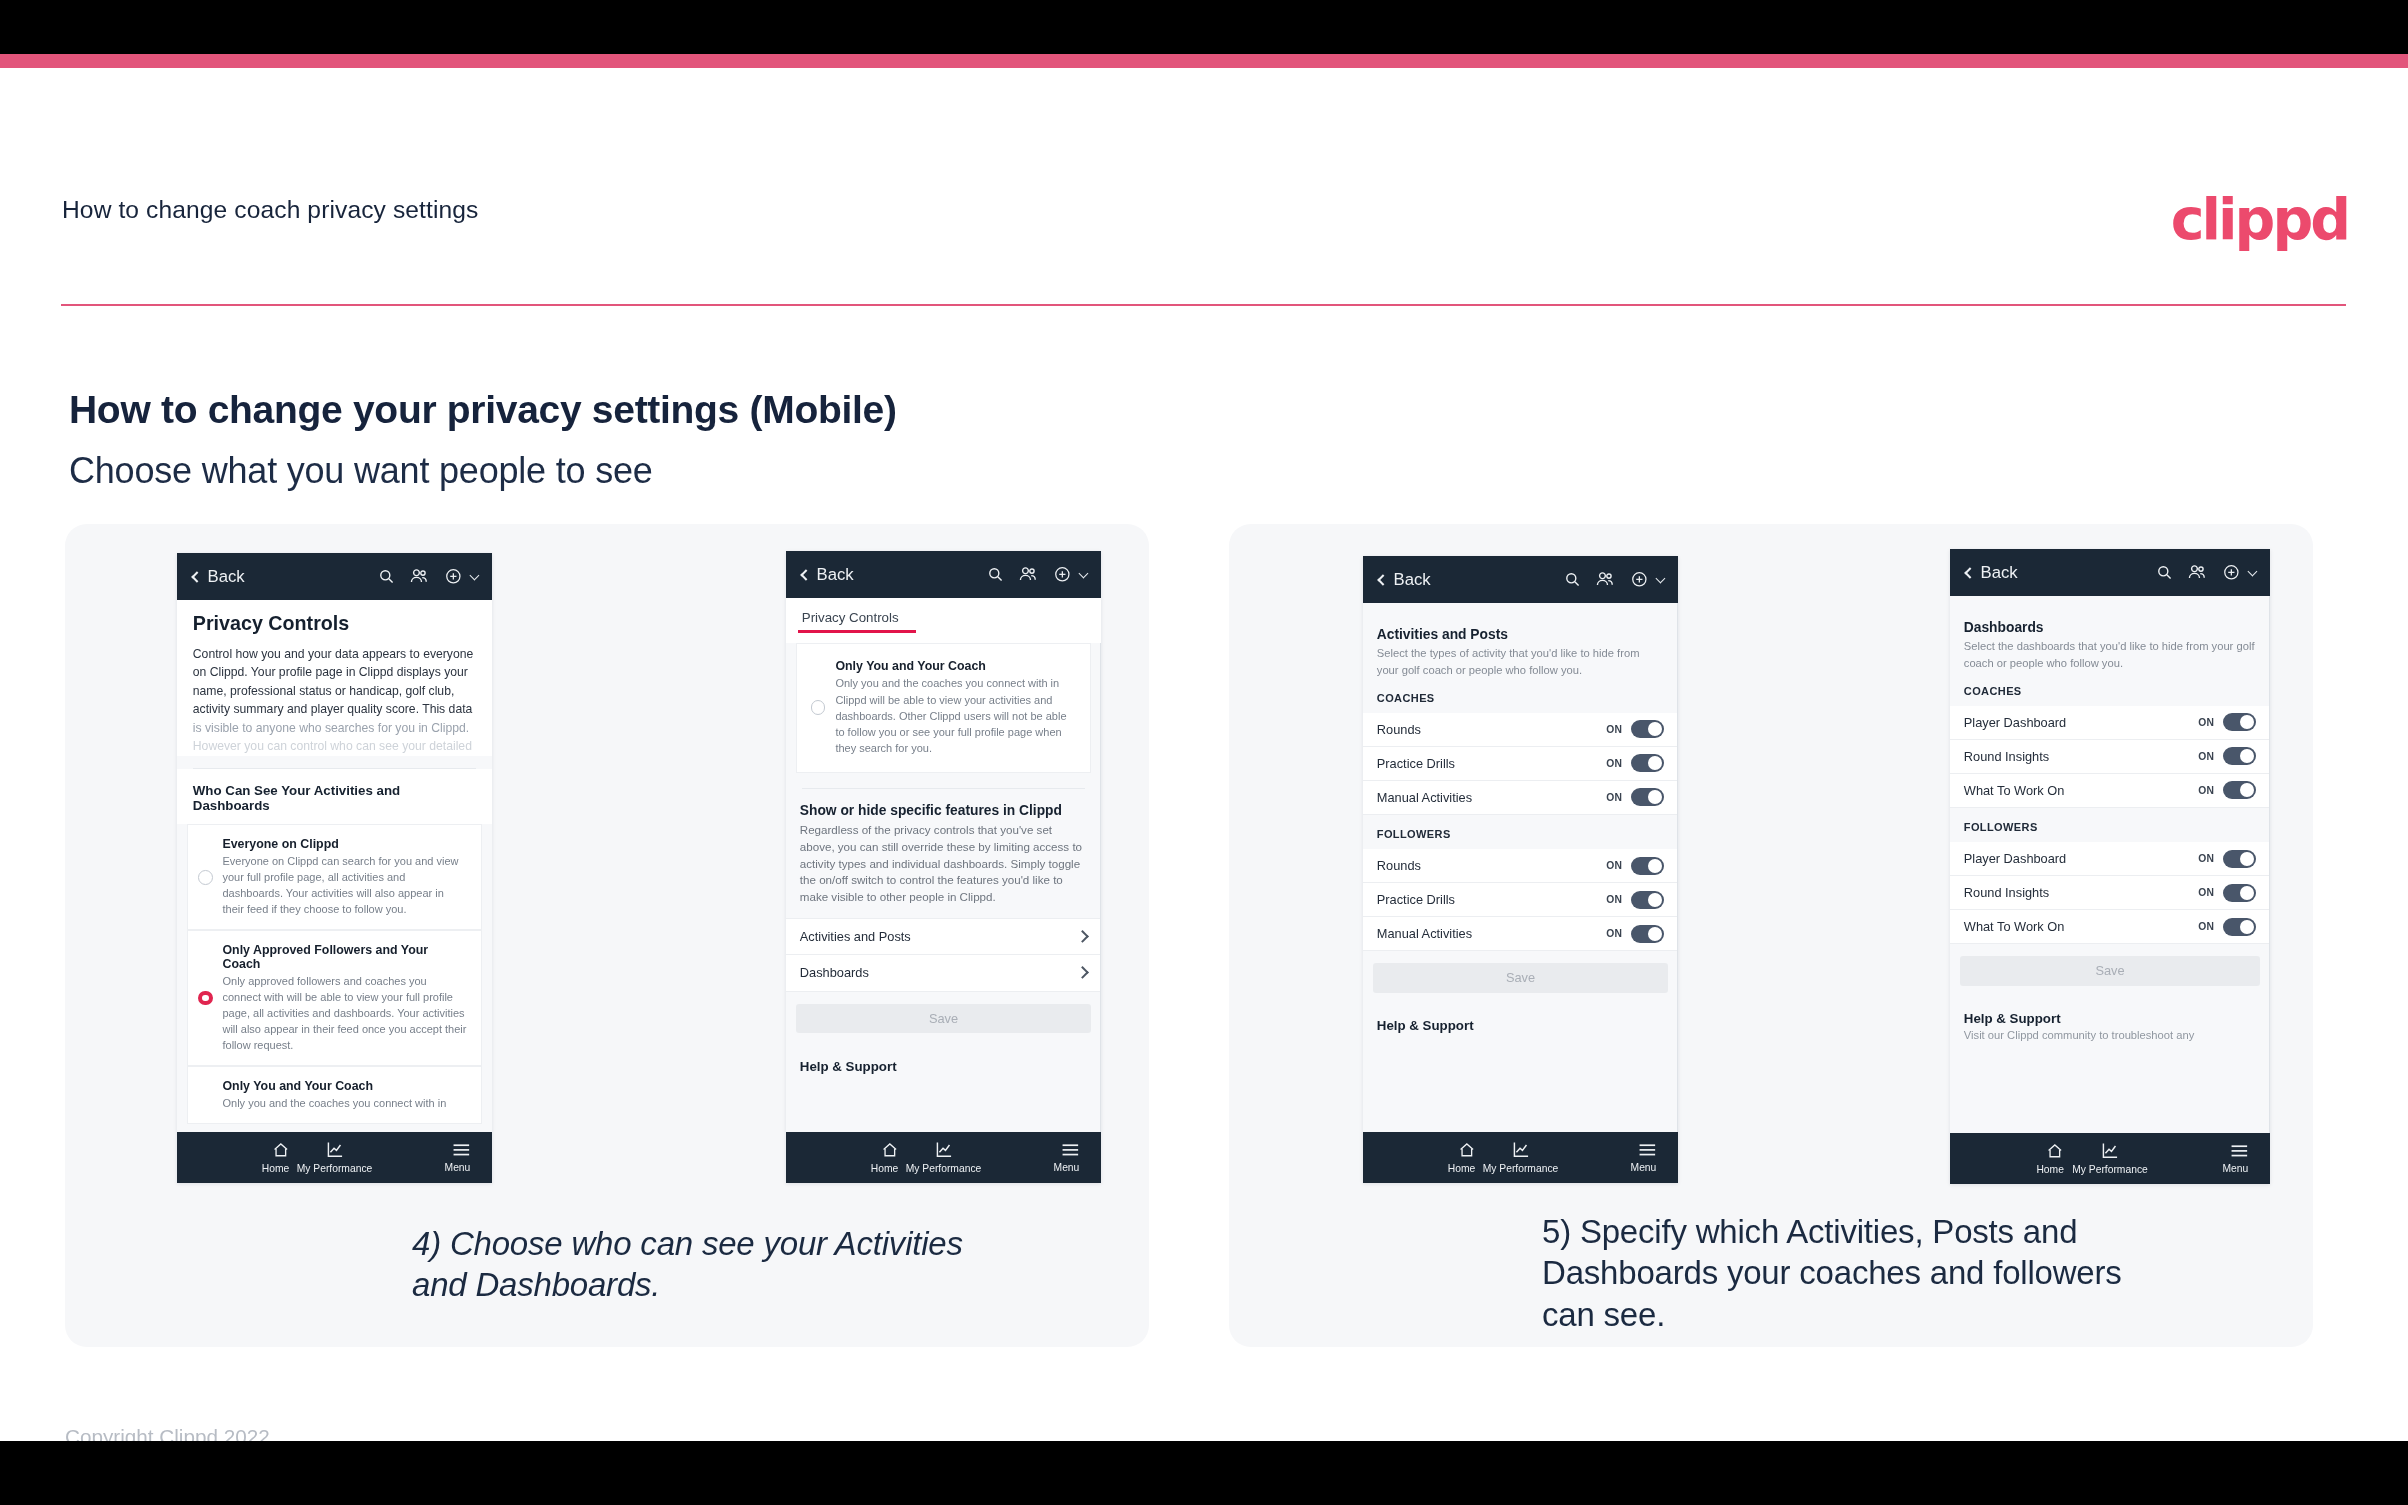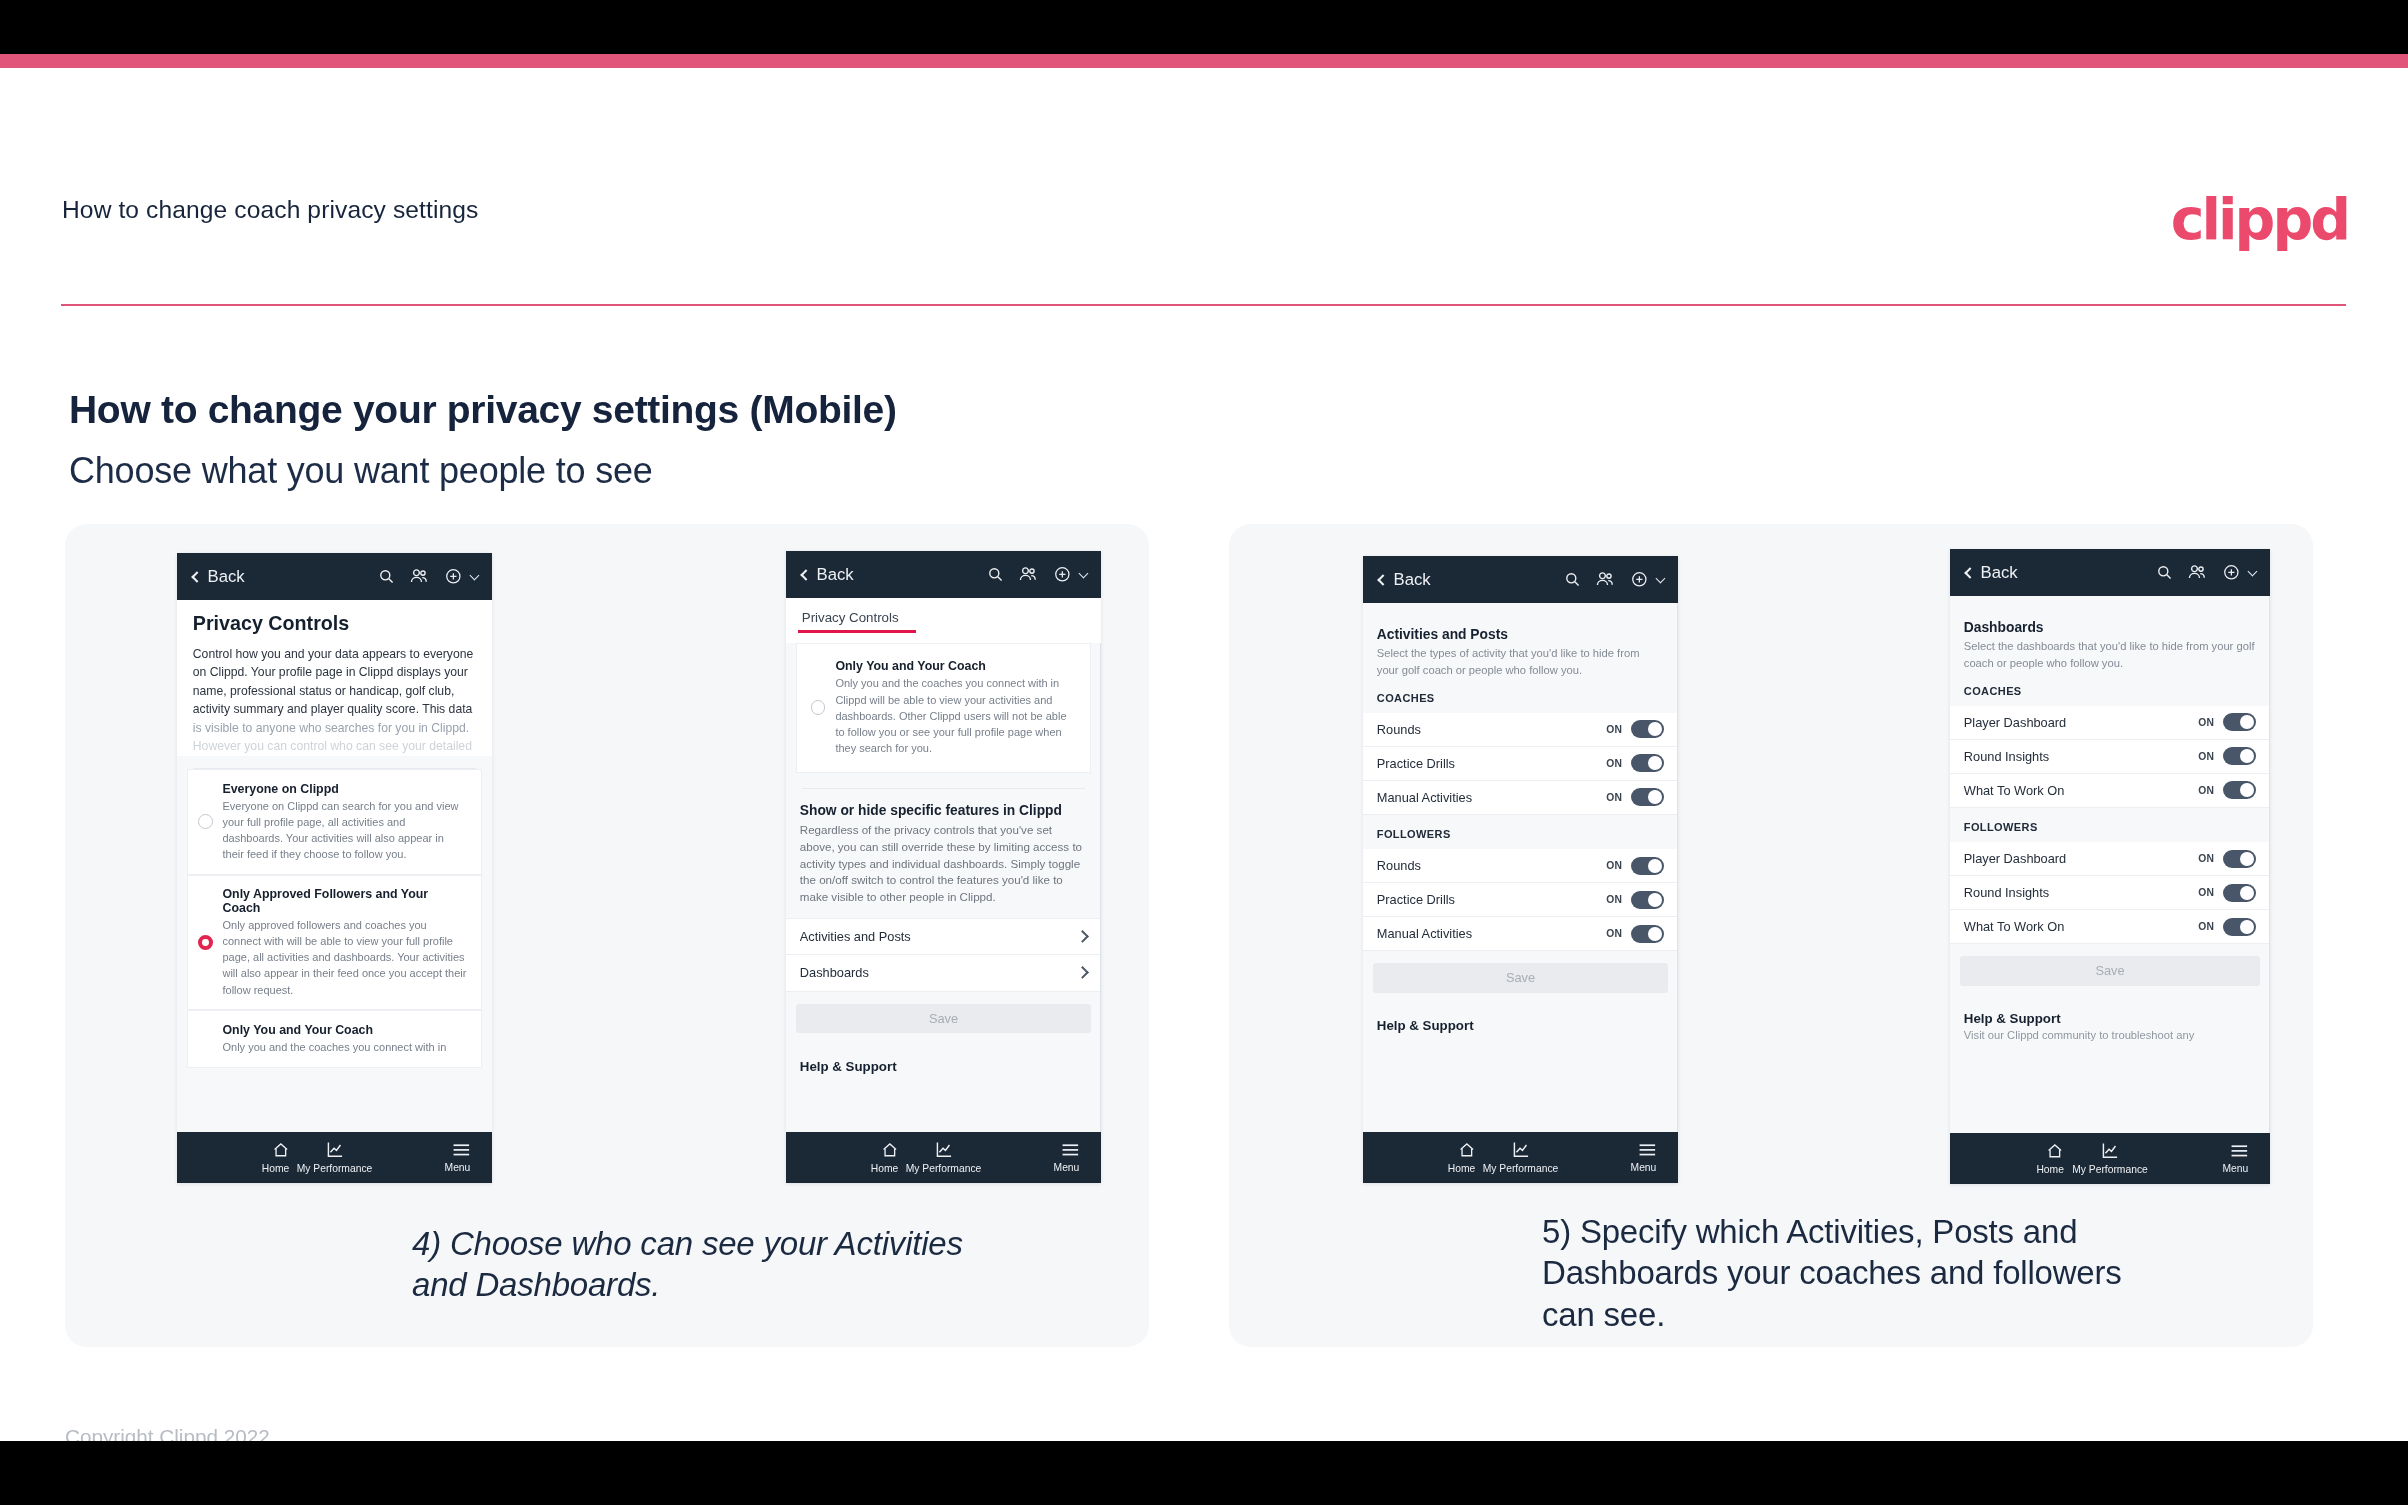--- a/index.html
+++ b/index.html
@@ -203,20 +203,21 @@
       <div class="pc-title">Privacy Controls</div>
       <div class="pc-para">
         <span>Control how you and your data appears to everyone</span><br>
         <span>on Clippd. Your profile page in Clippd displays your</span><br>
         <span>name, professional status or handicap, golf club,</span><br>
         <span>activity summary and player quality score. This data</span><br>
         <span class="fade1">is visible to anyone who searches for you in Clippd.</span><br>
         <span class="fade2">However you can control who can see your detailed</span>
       </div>
       <div class="hr-light"></div>
+      <div class="pc-subhead">Who Can See Your Activities and Dashboards</div>
 
       <div class="opt-card">
         <div class="radio"></div>
         <div class="opt-text">
           <div class="opt-title">Everyone on Clippd</div>
           <div class="opt-desc">Everyone on Clippd can search for you and view your full profile page, all activities and dashboards. Your activities will also appear in their feed if they choose to follow you.</div>
         </div>
       </div>
 
       <div class="opt-card">

